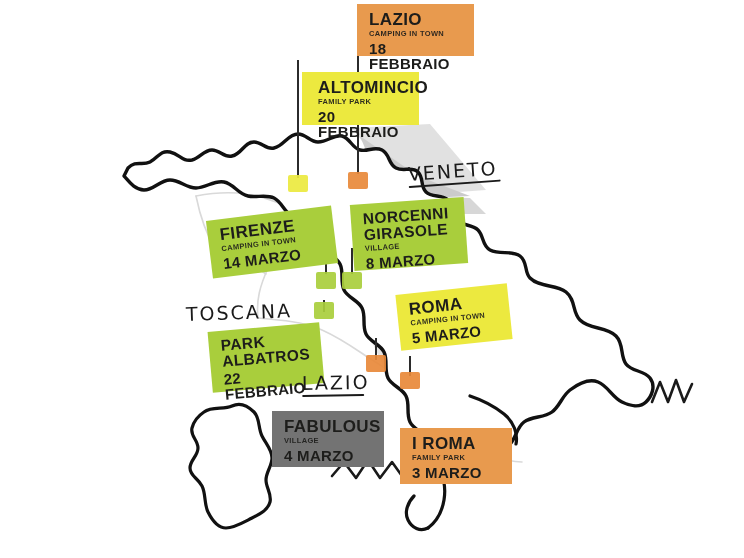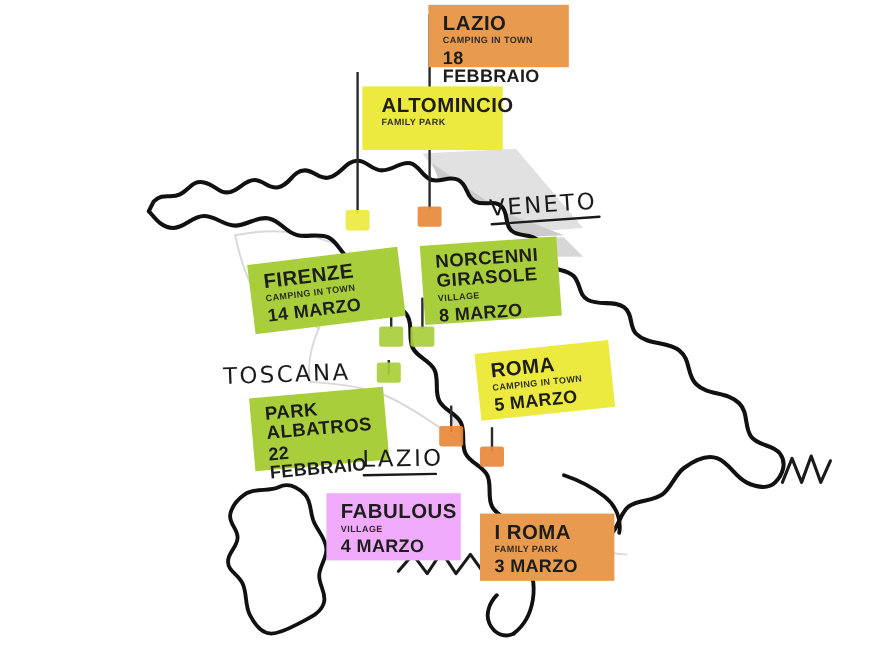--- a/index.html
+++ b/index.html
@@ -221,20 +221,21 @@
 
   <div id="labels">
       <div class="card" style="left: 357px; top: 4px; width: 117px; height: 52px; background: rgb(232, 154, 78); transform: rotate(0deg);">
         <div class="name">LAZIO</div>
         <div class="sub">CAMPING IN TOWN</div>
         <div class="date">18 FEBBRAIO</div>
       </div>
       <div class="card" style="left: 302px; top: 72px; width: 117px; height: 53px; background: rgb(236, 233, 63); transform: rotate(0deg); padding-left: 16px;">
         <div class="name">ALTOMINCIO</div>
         <div class="sub">FAMILY PARK</div>
+        <div class="date">20 FEBBRAIO</div>
       </div>
       <div class="card" style="left: 209px; top: 213px; width: 126px; height: 58px; background: rgb(169, 206, 60); transform: rotate(-7deg);">
         <div class="name">FIRENZE</div>
         <div class="sub">CAMPING IN TOWN</div>
         <div class="date">14 MARZO</div>
       </div>
       <div class="card two-line" style="left: 352px; top: 201px; width: 114px; height: 66px; background: rgb(169, 206, 60); transform: rotate(-4deg);">
         <div class="name">NORCENNI
 GIRASOLE</div>
         <div class="sub">VILLAGE</div>
@@ -243,21 +244,21 @@
       <div class="card" style="left: 398px; top: 289px; width: 112px; height: 56px; background: rgb(236, 233, 63); transform: rotate(-6deg);">
         <div class="name">ROMA</div>
         <div class="sub">CAMPING IN TOWN</div>
         <div class="date">5 MARZO</div>
       </div>
       <div class="card two-line" style="left: 210px; top: 327px; width: 112px; height: 61px; background: rgb(169, 206, 60); transform: rotate(-5deg);">
         <div class="name">PARK
 ALBATROS</div>
         <div class="date">22 FEBBRAIO</div>
       </div>
-      <div class="card" style="left: 272px; top: 411px; width: 112px; height: 56px; background: #f0abfc; transform: rotate(0deg);">
+      <div class="card" style="left: 272px; top: 411px; width: 112px; height: 56px; background: #737373; transform: rotate(0deg);">
         <div class="name">FABULOUS</div>
         <div class="sub">VILLAGE</div>
         <div class="date">4 MARZO</div>
       </div>
       <div class="card" style="left: 400px; top: 428px; width: 112px; height: 56px; background: rgb(232, 154, 78); transform: rotate(0deg);">
         <div class="name">I ROMA</div>
         <div class="sub">FAMILY PARK</div>
         <div class="date">3 MARZO</div>
       </div>
     </div>

